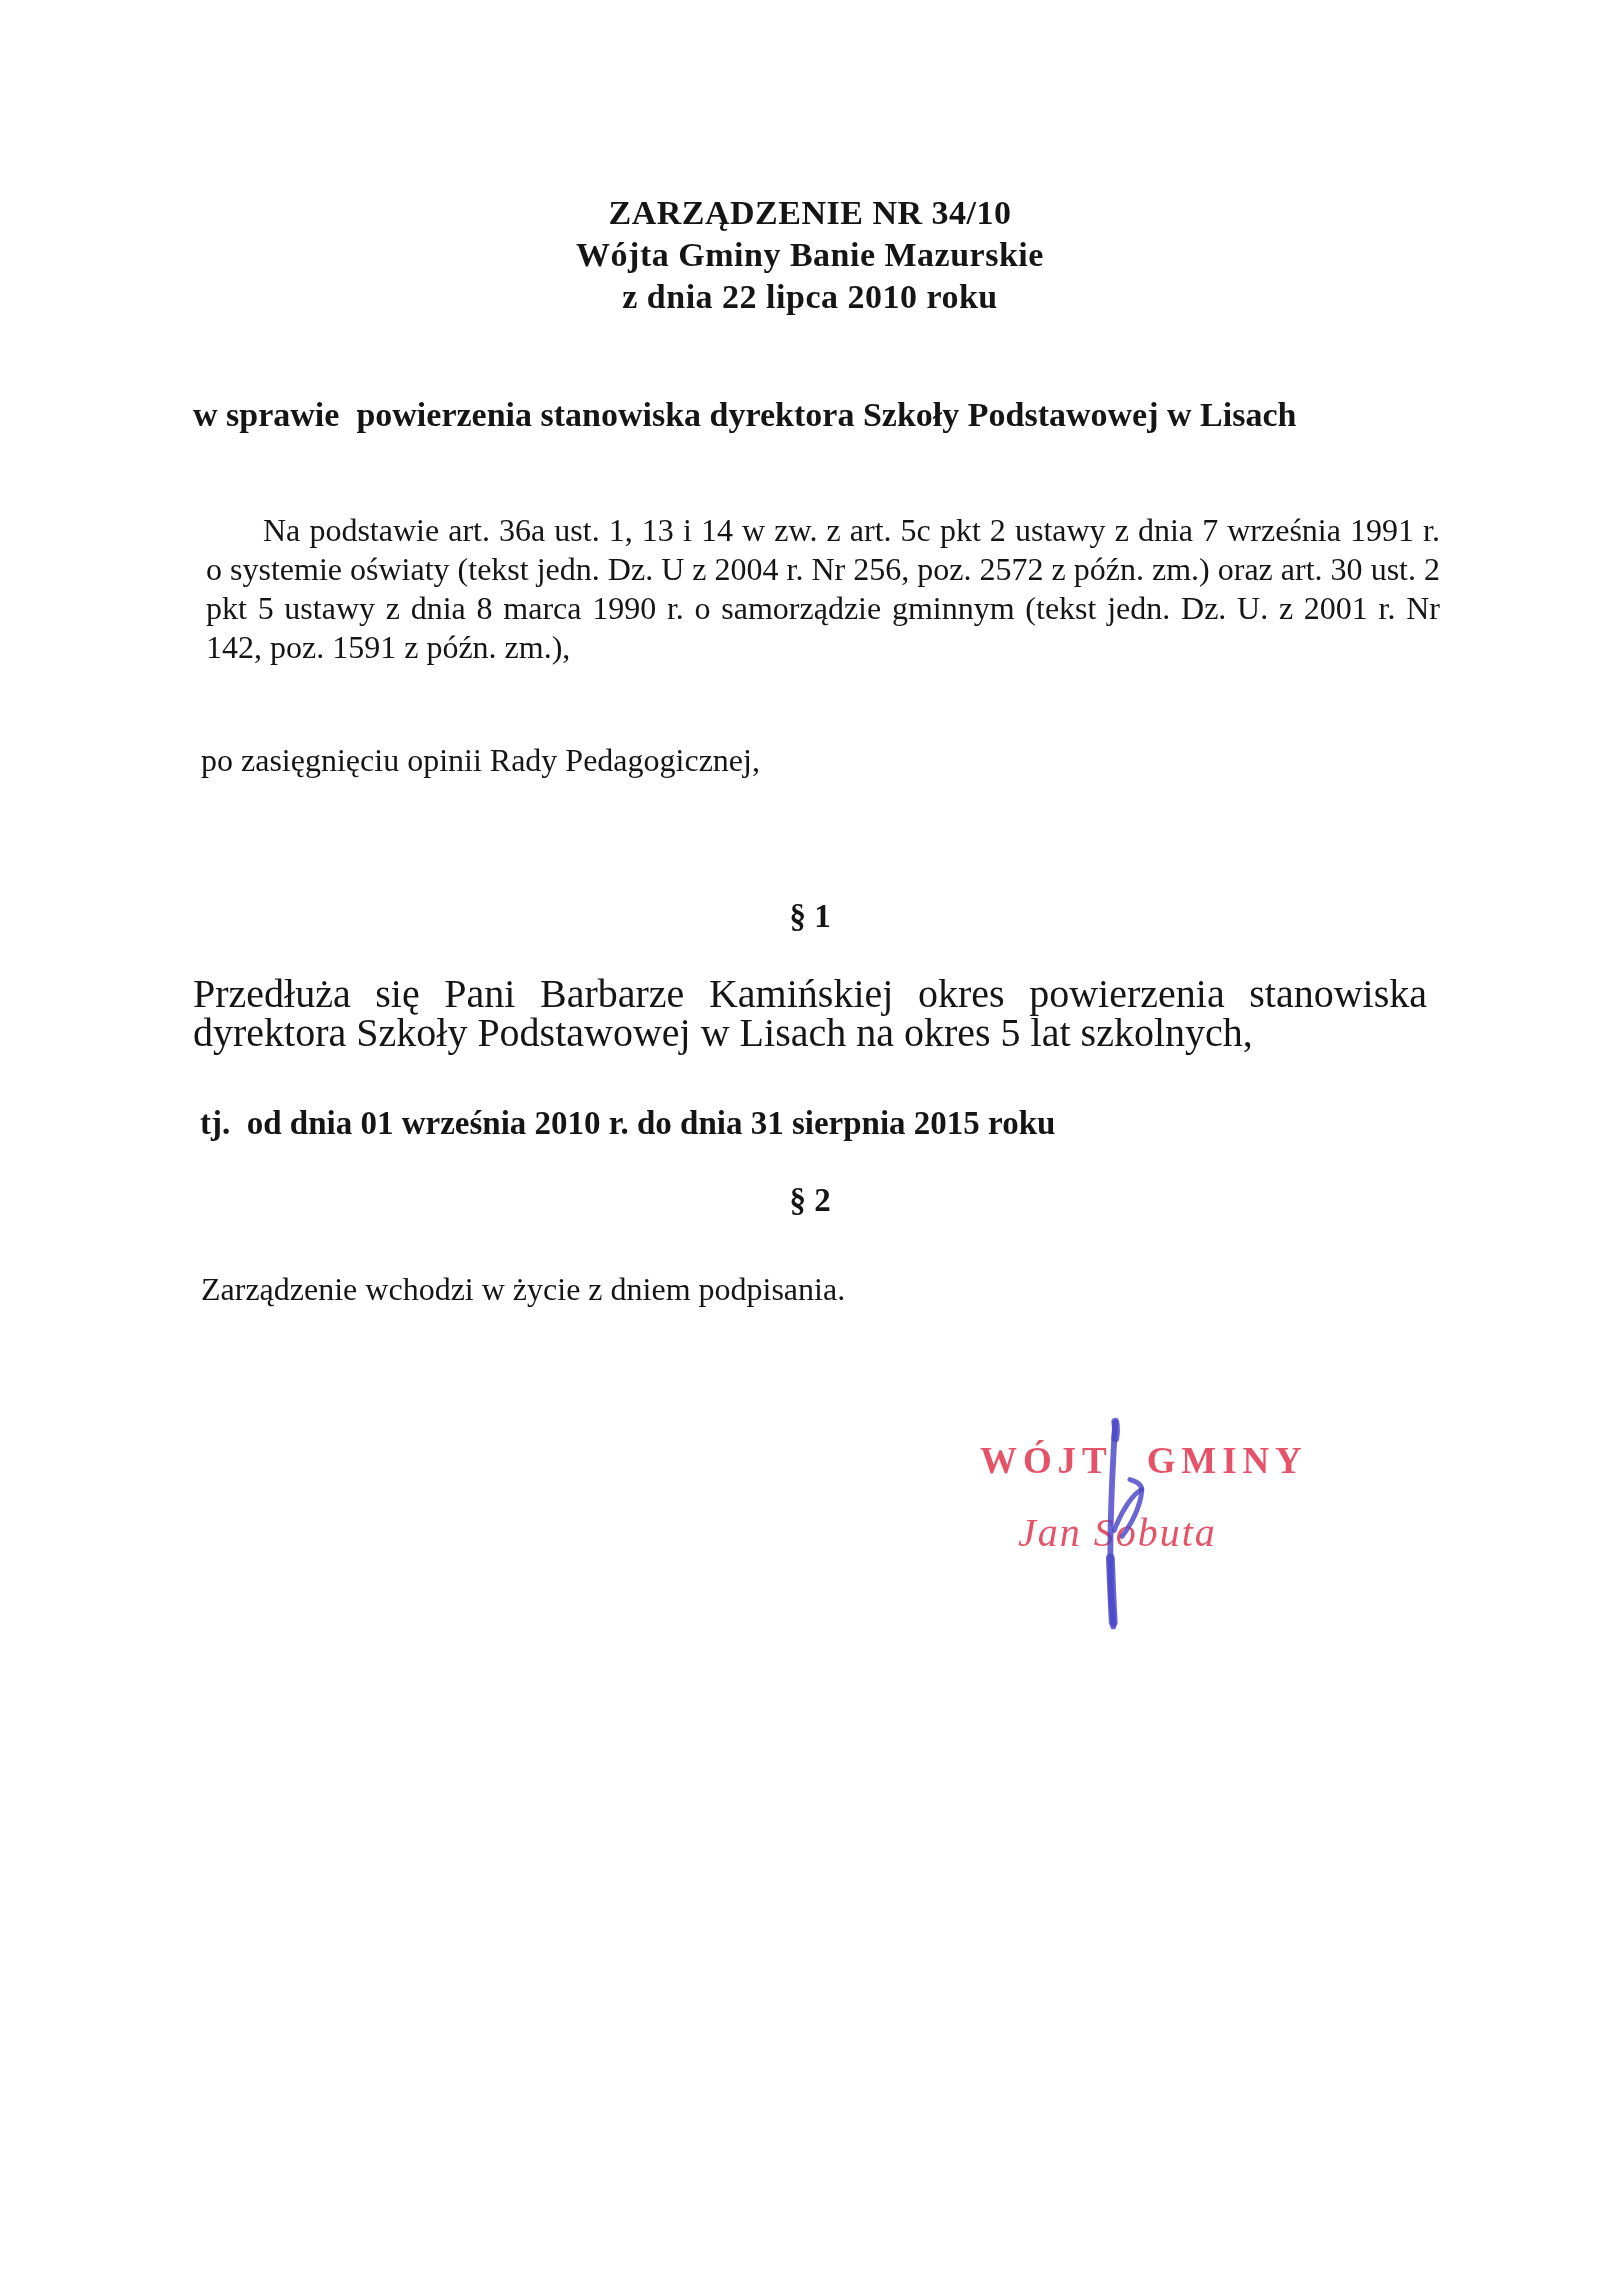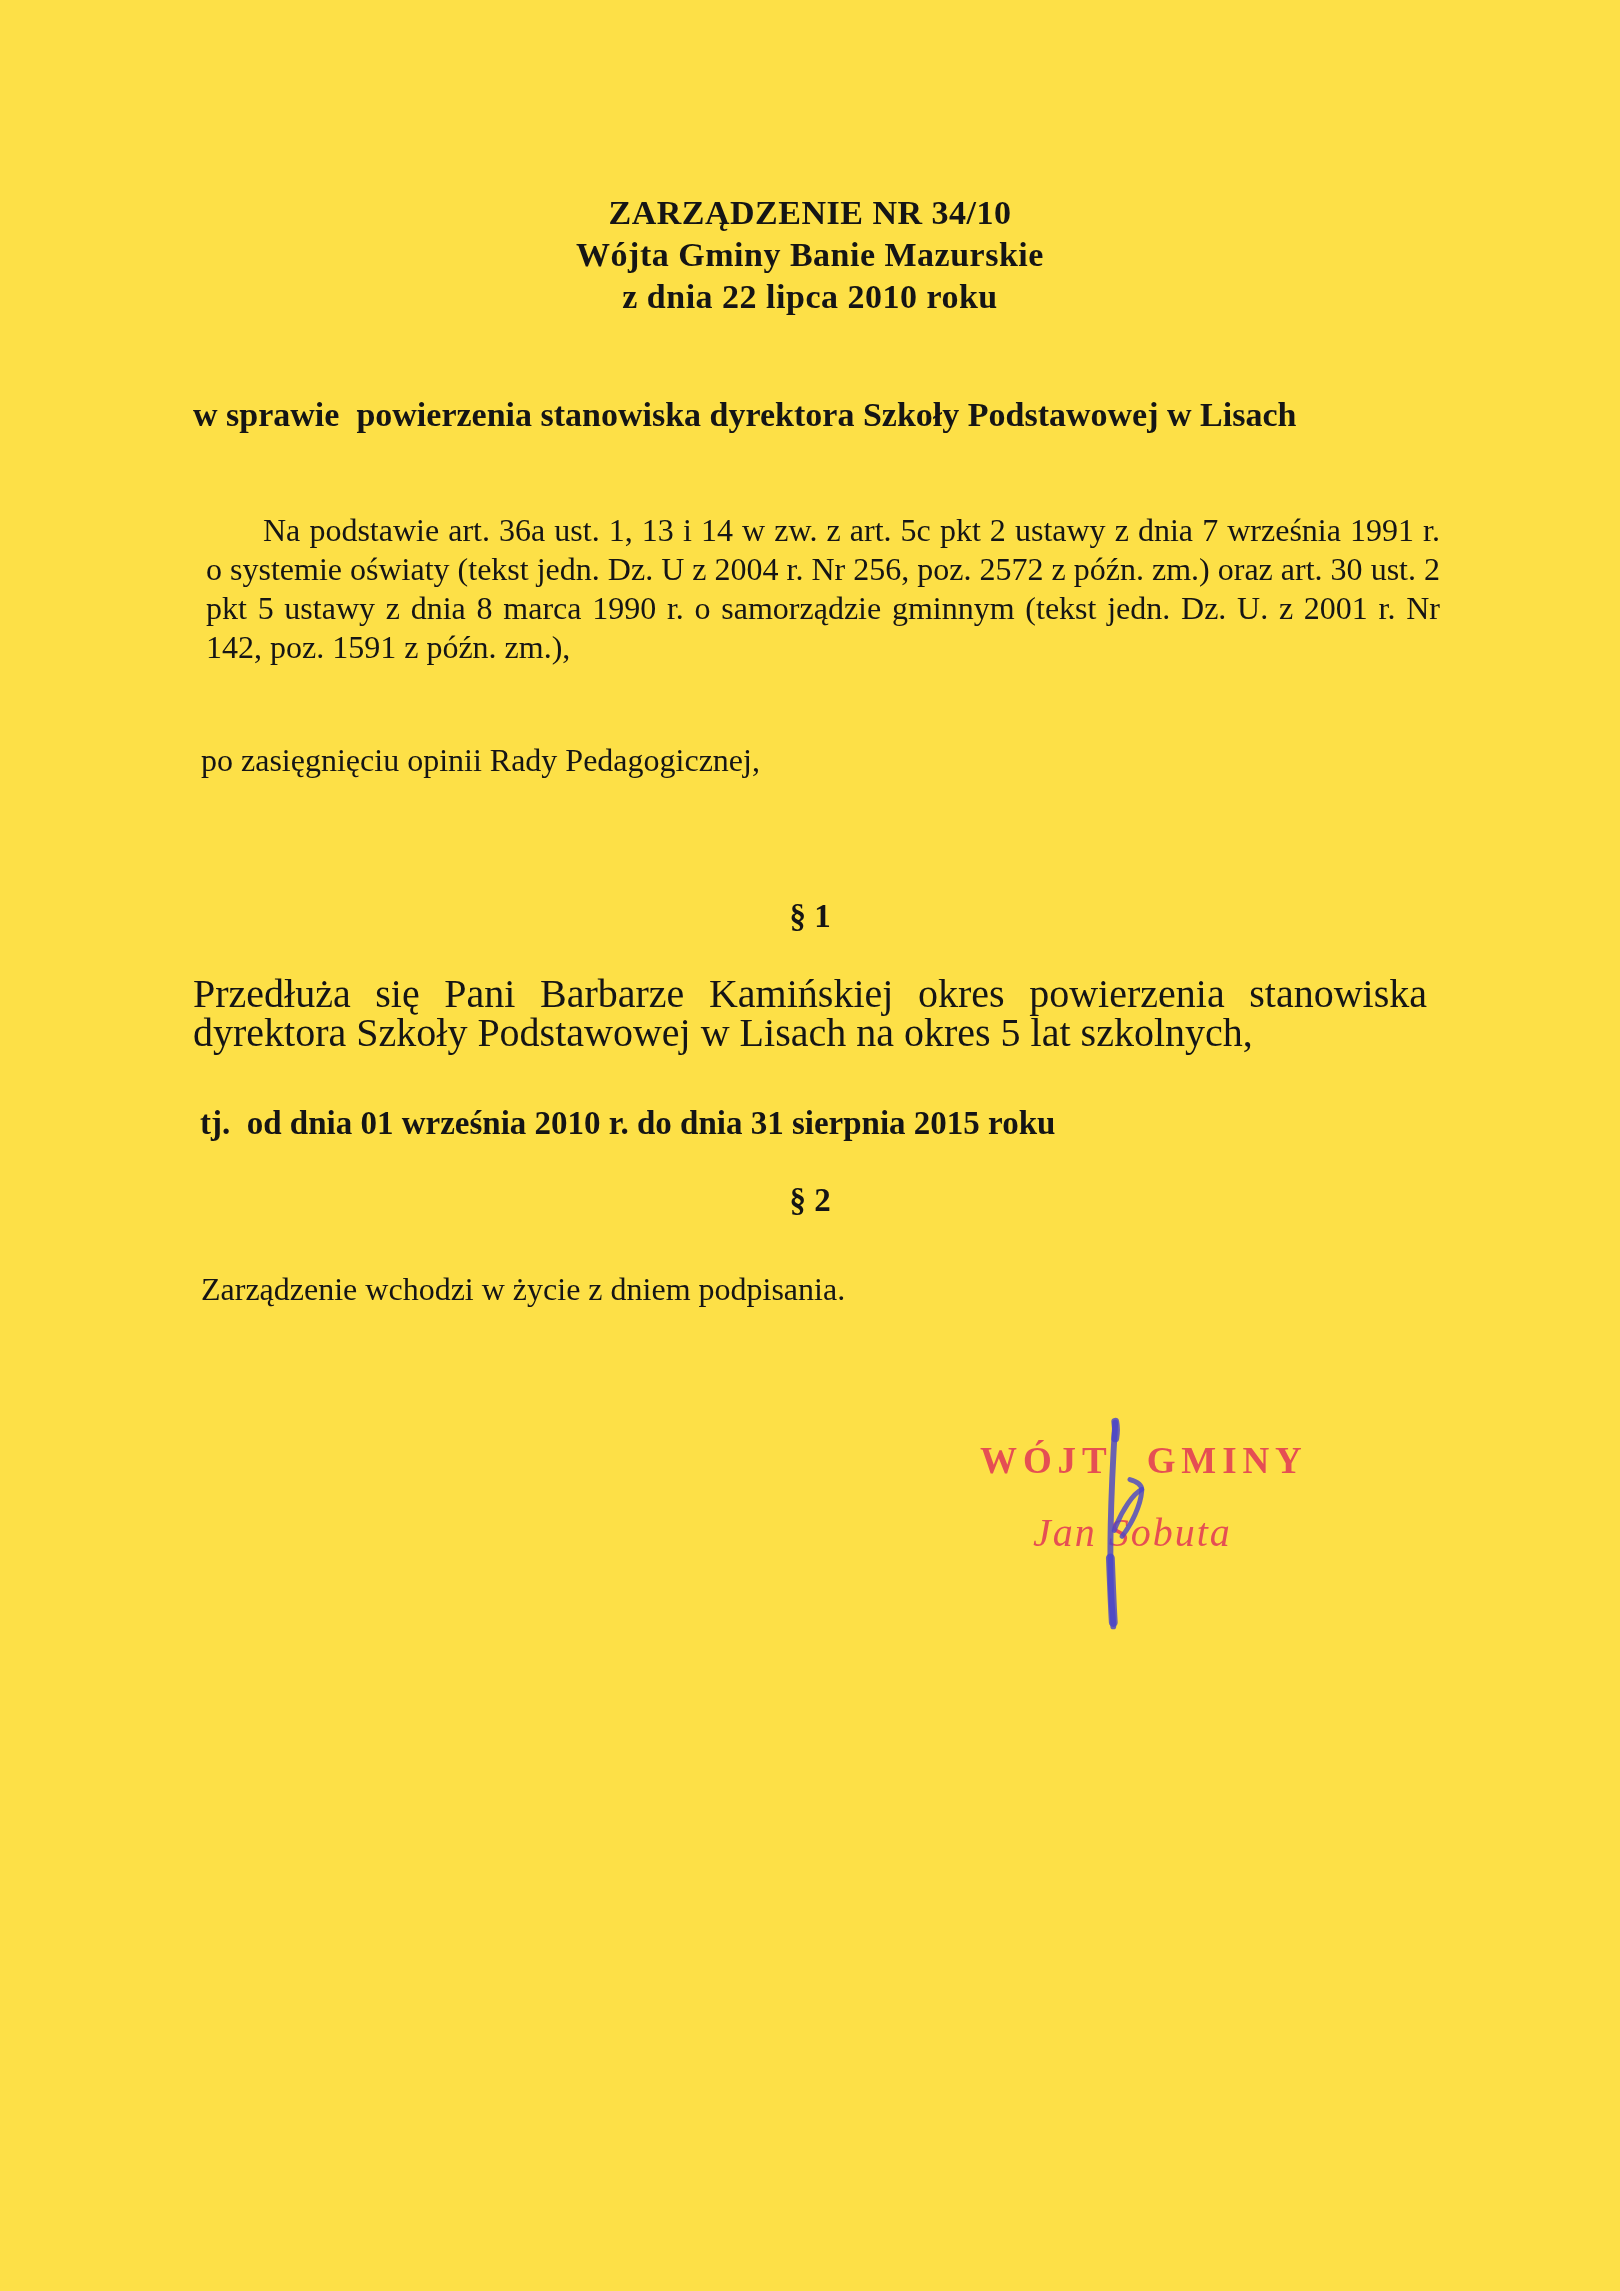--- a/index.html
+++ b/index.html
@@ -1,21 +1,21 @@
 <!DOCTYPE html>
 <html lang="pl"><head>
 <meta charset="utf-8">
 <style>
   html, body { margin: 0; padding: 0; background: #888; }
   .page {
     position: relative;
     width: 1620px;
     height: 2292px;
     margin: 0 auto;
-    background: #fde047;
+    background: #ffffff;
     font-family: "Liberation Serif", "DejaVu Serif", serif;
     color: #151515;
     overflow: hidden;
   }
   .title-block {
     position: absolute;
     top: 192px; left: 0; width: 1620px;
     text-align: center;
     font-weight: bold;
     font-size: 34px;
@@ -76,21 +76,21 @@
   }
   .stamp-title {
     font-weight: bold;
     font-size: 37px;
     letter-spacing: 5.9px;
     word-spacing: 19.6px;
     opacity: 0.88;
   }
   .stamp-name {
     margin-top: 27.4px;
-    margin-left: 53px;
+    margin-left: 38px;
     font-style: italic;
     font-size: 40px;
     letter-spacing: 2px;
     opacity: 0.88;
   }
   .pen {
     position: absolute;
     top: 1411px; left: 1073px;
     width: 108px; height: 235px;
   }

